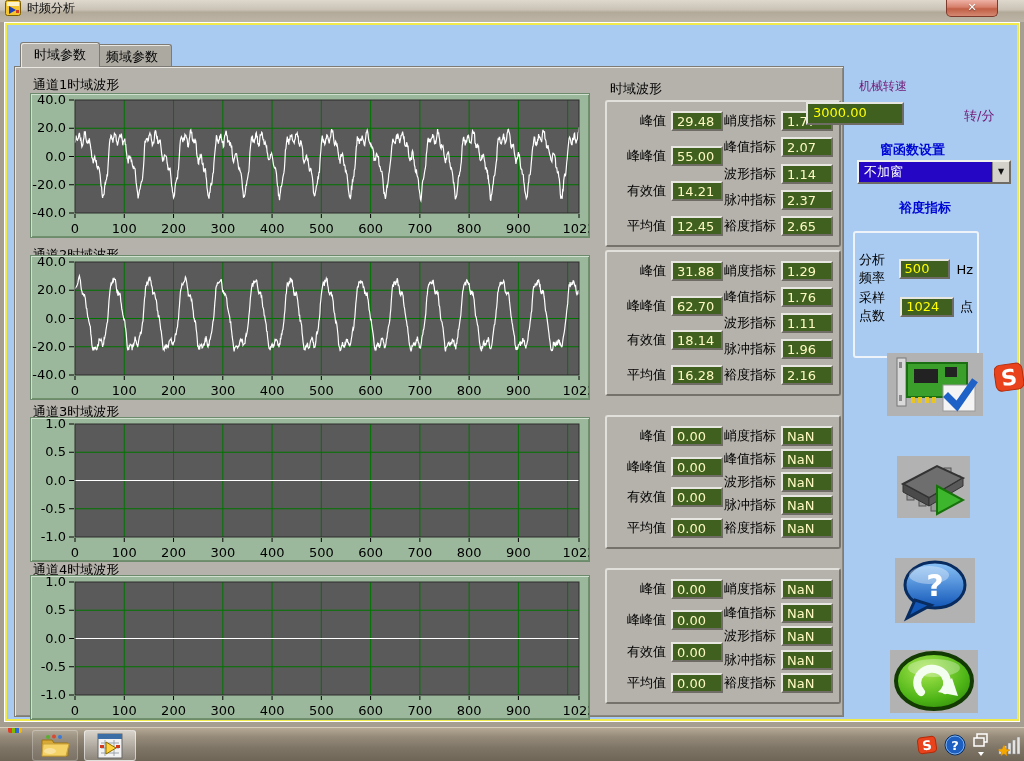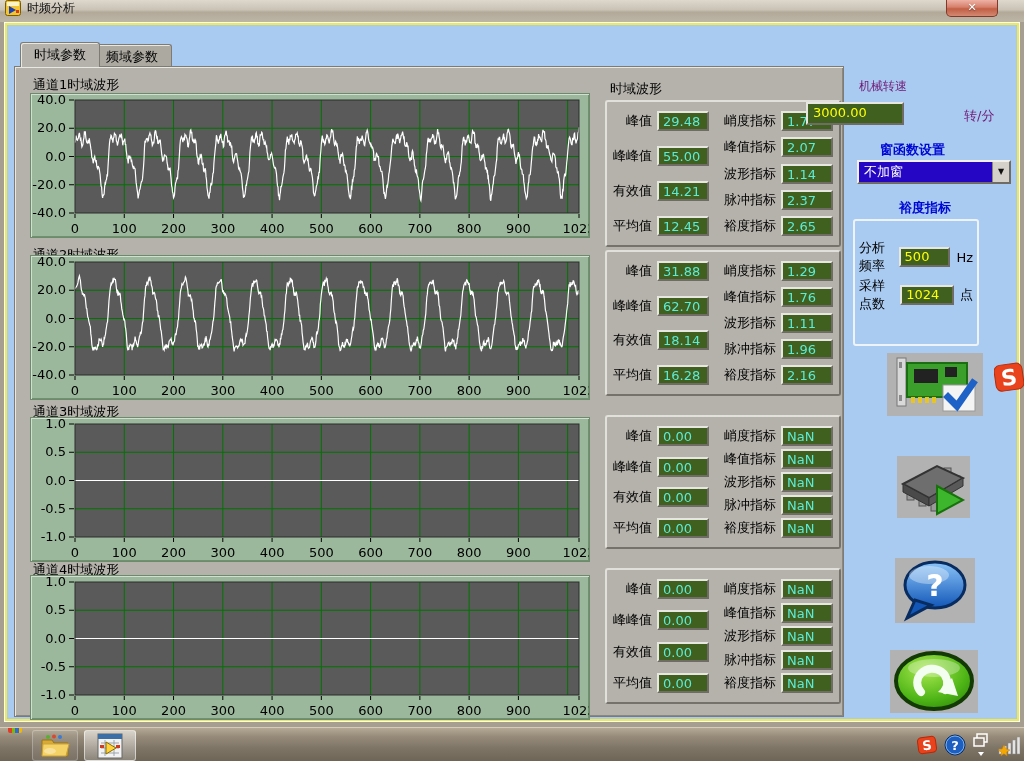--- a/index.html
+++ b/index.html
@@ -39,42 +39,42 @@
     border:1px solid #6c8a6c; box-shadow:inset 1px 1px 0 #cfe0cf, inset -1px -1px 0 #70906e; z-index:4; }
   .cap0{top:76px}.cap1{top:246px}.cap2{top:403px}.cap3{top:561px}
   .frm0{top:93px}.frm1{top:255px}.frm2{top:417px}.frm3{top:575px}
 
   
   .params-title { position:absolute; left:610px; top:80px; font-size:13px; z-index:4; }
   .pgroup { position:absolute; left:605px; width:236px; background:#b5b2ab;
     border:2px solid; border-color:#e2e0da #75726b #75726b #e2e0da; border-radius:3px; z-index:4; }
   .pg0{top:100px;height:147px}.pg1{top:250px;height:146px}.pg2{top:415px;height:134px}.pg3{top:568px;height:136px}
   .pcol { position:absolute; top:9px; bottom:9px; display:flex; flex-direction:column; justify-content:space-between; }
-  .pcol.left { left:2px; }
+  .pcol.left { left:16px; }
   .pcol.right { left:110px; }
   .prow { display:flex; align-items:center; }
   .plabel { display:inline-block; text-align:right; padding-right:5px; font-size:13px; }
   .pcol.left .plabel { width:48px; }
   .pcol.right .plabel { width:64px; }
-  .pbox { display:inline-block; width:52px; height:20px; background:#3f601e; color:#5eead4;
+  .pbox { display:inline-block; width:52px; height:20px; background:#3f601e; color:#fef9c3;
     font-size:13px; line-height:17px; padding-left:4px;
     border:2px solid; border-color:#e8e6e0 #6f6c65 #6f6c65 #e8e6e0; }
 
   
   .rp-label-dark { position:absolute; font-size:12px; color:#701a75; z-index:4;text-align:center; }
   .rp-label-blue { position:absolute; font-size:13px; font-weight:bold; color:#0008d6; z-index:4; }
   .green-box { position:absolute; background:#3f601e; color:#ffff00; font-size:13px;
     border:2px solid; border-color:#e8e6e0 #6f6c65 #6f6c65 #e8e6e0; padding-left:5px; z-index:4; }
   .dropdown { position:absolute; left:857px; top:160px; width:154px; height:24px;
     border:2px solid; border-color:#f2f0ea #6f6c65 #6f6c65 #f2f0ea; background:#2506c4;
     display:flex; align-items:center; z-index:4; }
   .dropdown-text { color:#fff; font-size:13px; padding-left:5px; flex:1; }
   .dropdown-arrow { width:17px; height:100%; background:#d4d1ca; border-left:1px solid #8a877f;
     font-size:8px; text-align:center; line-height:20px; color:#111; }
-  .acq-box { position:absolute; left:853px; top:219px; width:126px; height:127px;
+  .acq-box { position:absolute; left:853px; top:231px; width:126px; height:127px;
     border:2px solid #eef3f9; border-radius:3px; z-index:4; }
   .acq-row { position:absolute; display:flex; align-items:center; }
   .acq-label { font-size:13px; padding-right:4px; }
   .acq-val { background:#3f601e; color:#ffff00; font-size:13px; padding-left:4px;
     border:2px solid; border-color:#e8e6e0 #6f6c65 #6f6c65 #e8e6e0; height:20px; line-height:16px; }
   .acq-unit { font-size:13px; padding-left:6px; }
   .side-icon { position:absolute; background:#b2b2b2; z-index:4; }
   .s-logo { position:absolute; left:994px; top:361px; width:32px; height:32px; z-index:6; }
 
   

